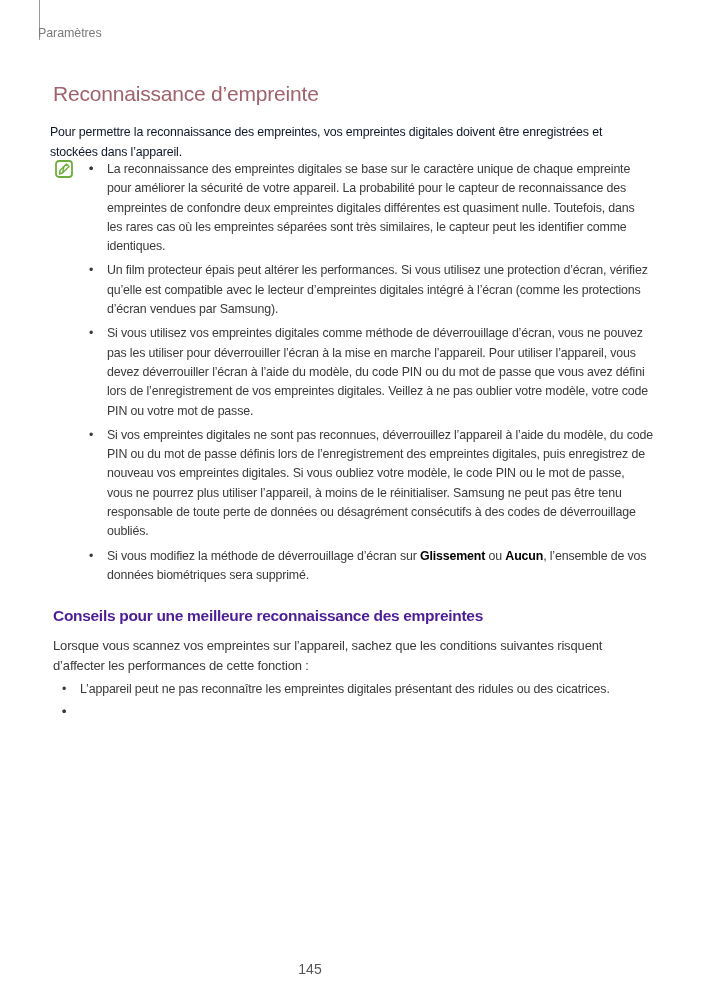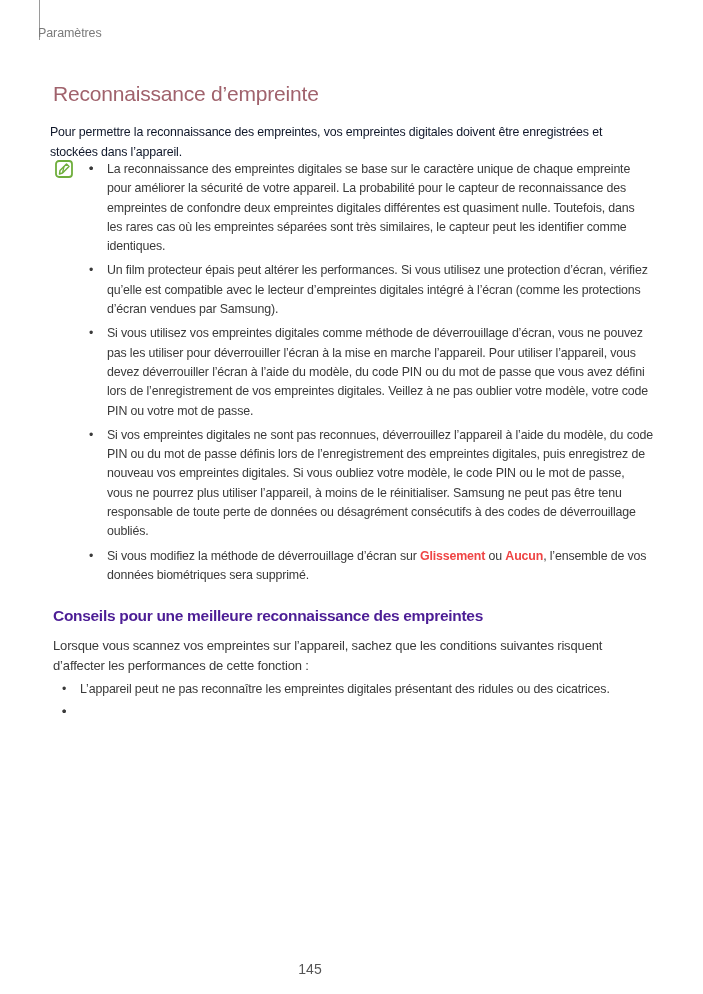--- a/index.html
+++ b/index.html
@@ -47,21 +47,21 @@
       position: absolute; left: 53px; top: 680px; width: 600px;
       list-style: none; margin: 0; padding: 0 0 0 27px;
       font-size: 12.4px; line-height: 19.3px; letter-spacing: -0.15px;
     }
     .tips-list li { position: relative; margin-bottom: 4px; }
     .tips-list li .bullet { position: absolute; left: -18px; top: 0; }
     .page-number {
       position: absolute; left: 0; width: 620px; top: 961px; text-align: center;
       font-size: 14px; color: #555555;
     }
-    b { font-weight: bold; color: #ef4444; }
+    b { font-weight: bold; color: #000000; }
   </style>
 </head>
 <body>
 
 <div class="header-rule"></div>
 <div class="running-header">Paramètres</div>
 
 <h1 class="page-title">Reconnaissance d’empreinte</h1>
 <p class="intro">Pour permettre la reconnaissance des empreintes, vos empreintes digitales doivent être enregistrées et stockées dans l’appareil.</p>
 

